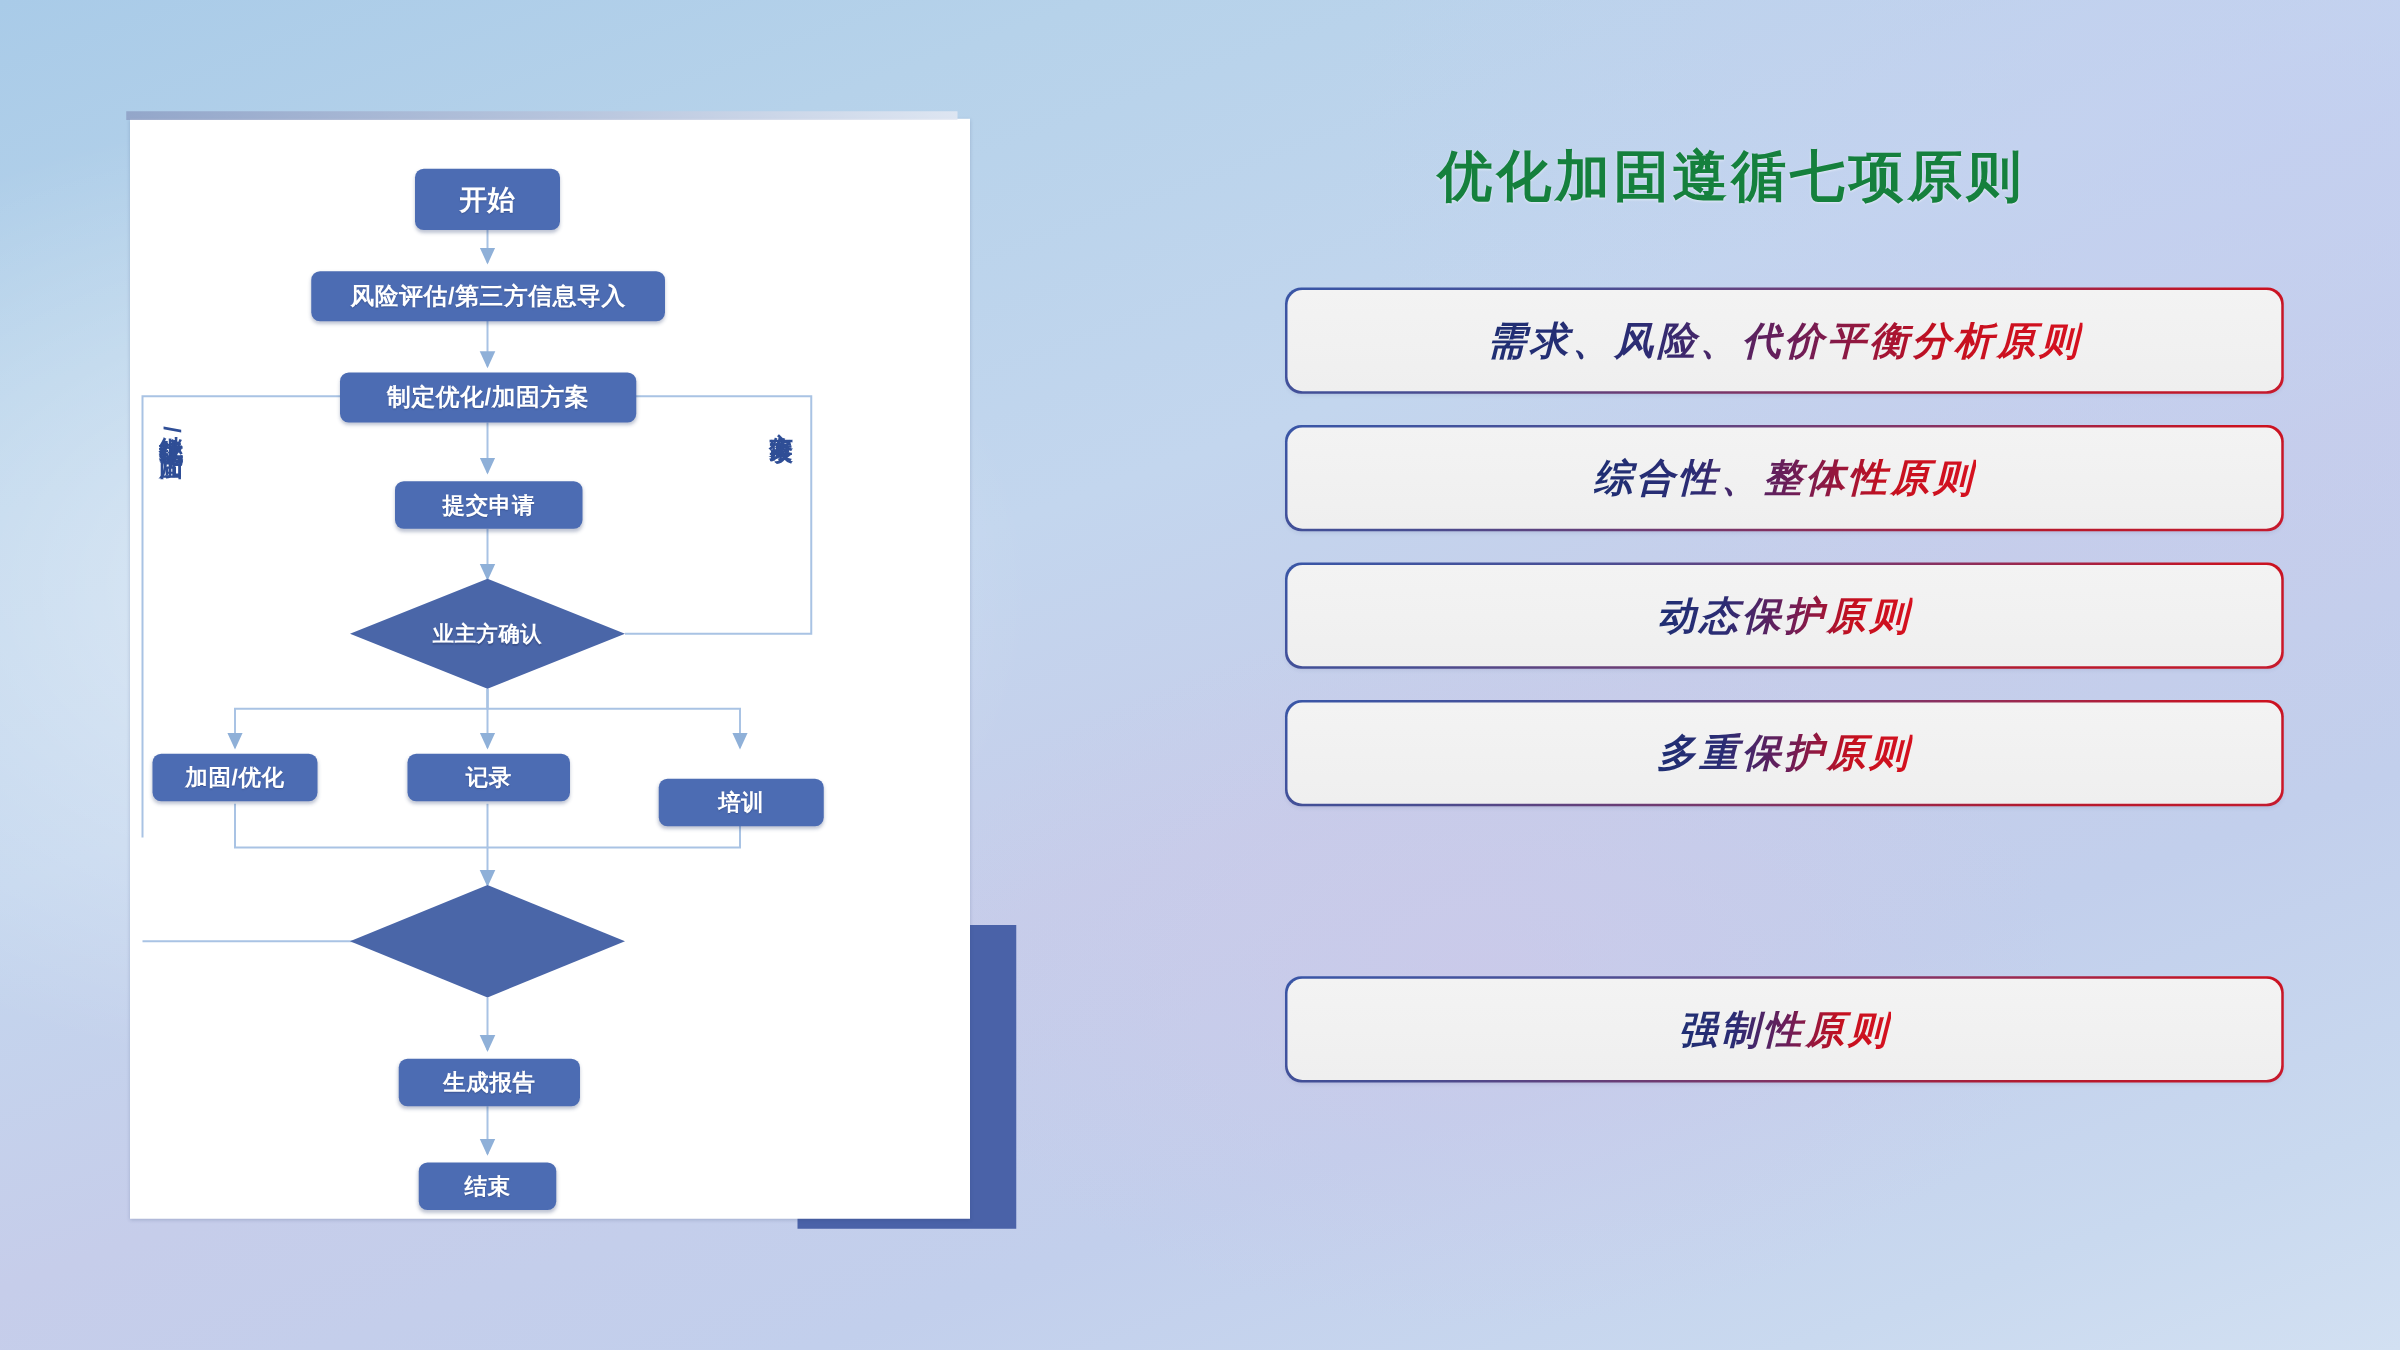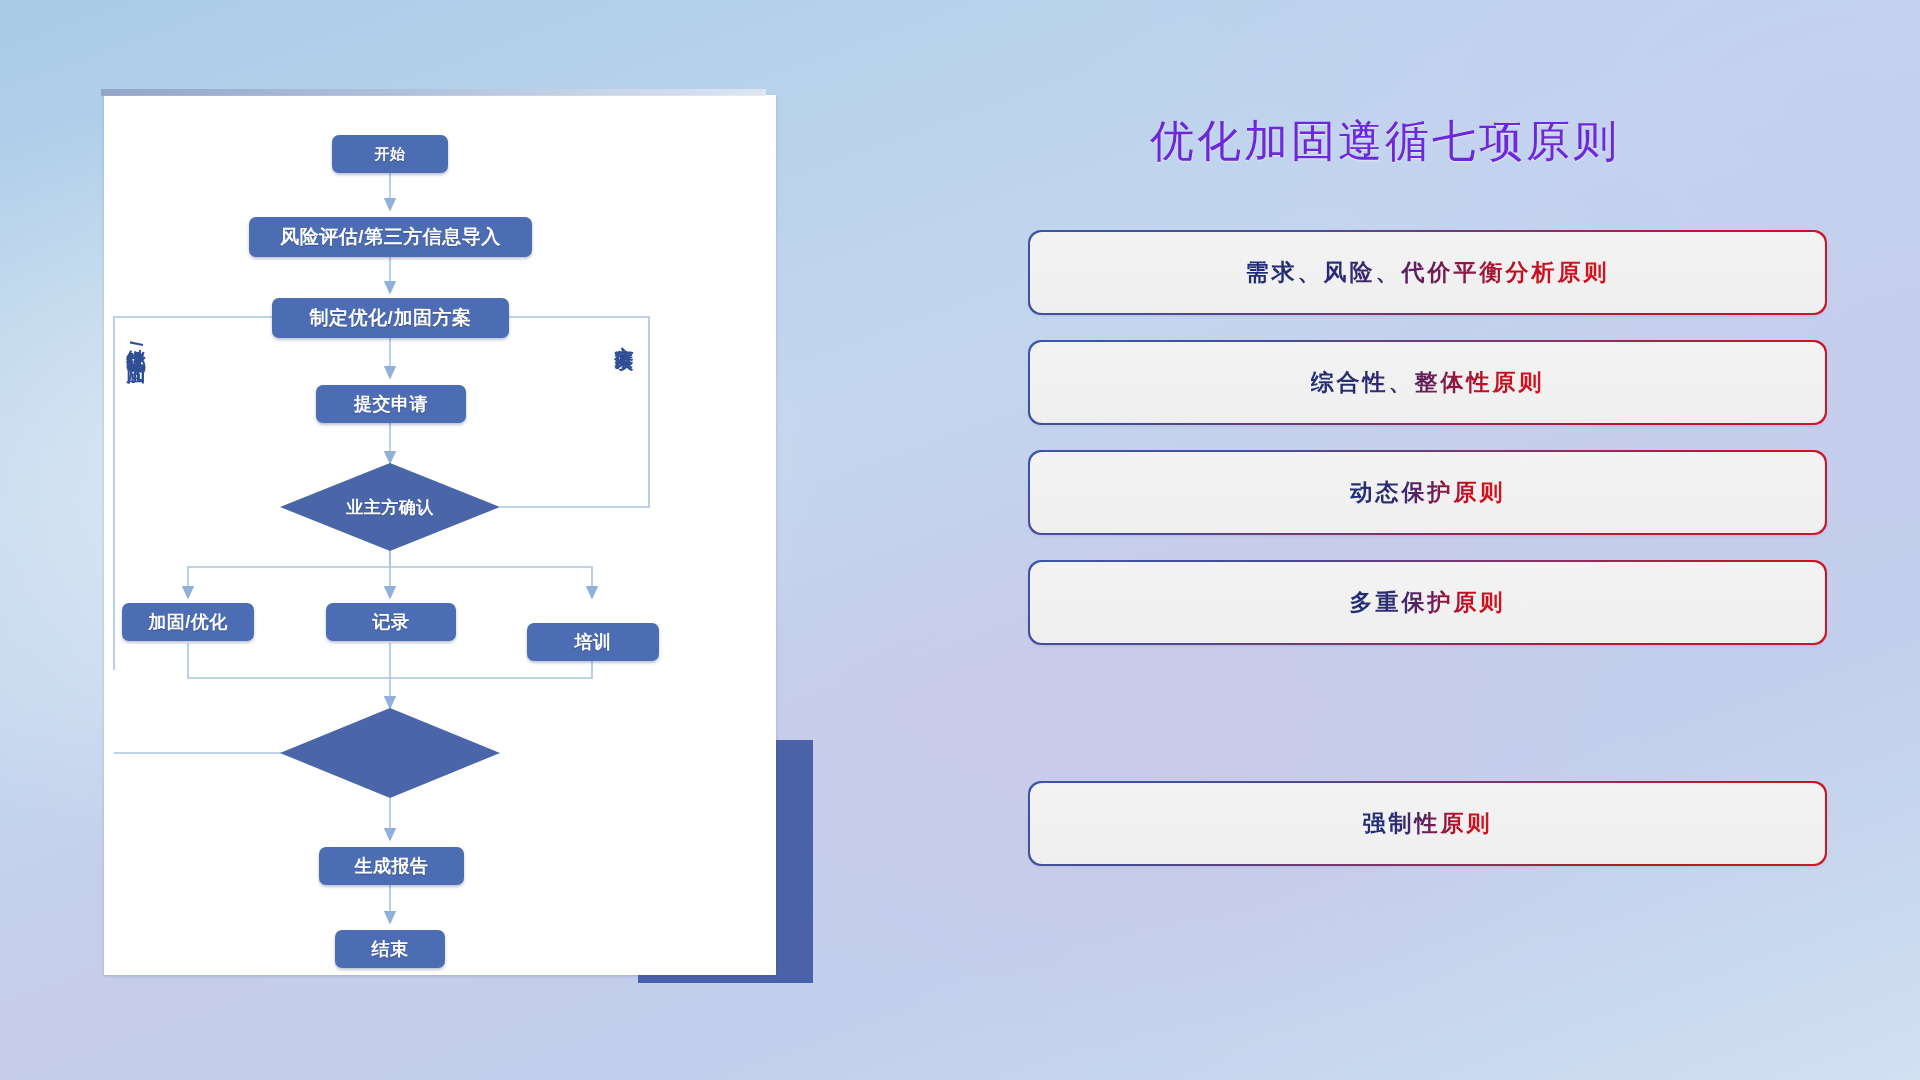--- a/index.html
+++ b/index.html
@@ -62,42 +62,42 @@
     font-weight:bold;
     letter-spacing:2px;
     line-height:1.05;
   }
 
   
   #right-panel { position:absolute; left:1000px; top:0; width:920px; height:1080px; }
 
   #panel-title {
     position:absolute; left:150px; top:112px;
-    font-size:44px; font-weight:normal; color:#6d28d9;
+    font-size:44px; font-weight:bold; color:#15803d;
     letter-spacing:3px;
     text-shadow:0 1px 2px rgba(255,255,255,.55);
     white-space:nowrap;
   }
 
   .principle {
     position:absolute; left:30px; width:795px; height:81px;
     border-radius:12px;
     background:linear-gradient(#f3f3f3,#efefef);
     display:flex; align-items:center; justify-content:center;
     box-shadow:0 2px 4px rgba(60,70,120,.18);
   }
   .principle::before{
     content:""; position:absolute; inset:-2px; border-radius:13px; z-index:-1;
     background:linear-gradient(150deg,#3a57a8 0%,#4a4f96 26%,#8c3060 56%,#cc1220 80%,#d91524 100%);
   }
   .principle .ptext{
-    font-size:23px; font-weight:bold; letter-spacing:3px; white-space:nowrap;
+    font-size:31px; font-weight:bold; letter-spacing:3px; white-space:nowrap;
     background:linear-gradient(90deg,#1f2f73 0%,#2b2c74 26%,#6e1d57 52%,#c4101f 76%,#d6111f 100%);
     -webkit-background-clip:text; background-clip:text;
-    -webkit-text-fill-color:transparent; color:transparent;
+    -webkit-text-fill-color:transparent; color:transparent;font-style:italic;
   }
 </style>
 </head>
 <body>
 
 <div id="left-panel">
 
   <div id="accent-rect"></div>
 
   <div id="chart-card">
@@ -136,21 +136,21 @@
 
           <path d="M286,703 L286,745" marker-end="url(#ar)"></path>
 
           <path d="M286,790 L286,828" marker-end="url(#ar)"></path>
         </g>
 
         <polygon points="286,613 396,658 286,703 176,658" fill="#4a66a8"></polygon>
         <polygon points="286,368 396,412 286,456 176,412" fill="#4a66a8"></polygon>
       </svg>
 
-      <div class="node rnode" style="left:228px; top:40px; width:116px; height:38px; font-size:15px;">
+      <div class="node rnode" style="left:228px; top:40px; width:116px; height:49px; font-size:22px;">
         <span>开始</span>
       </div>
 
       <div class="node rnode" style="left:145px; top:122px; width:283px; height:40px; font-size:19px;">
         <span>风险评估/第三方信息导入</span>
       </div>
 
       <div class="node rnode" style="left:168px; top:203px; width:237px; height:40px; font-size:19px;">
         <span>制定优化/加固方案</span>
       </div>

